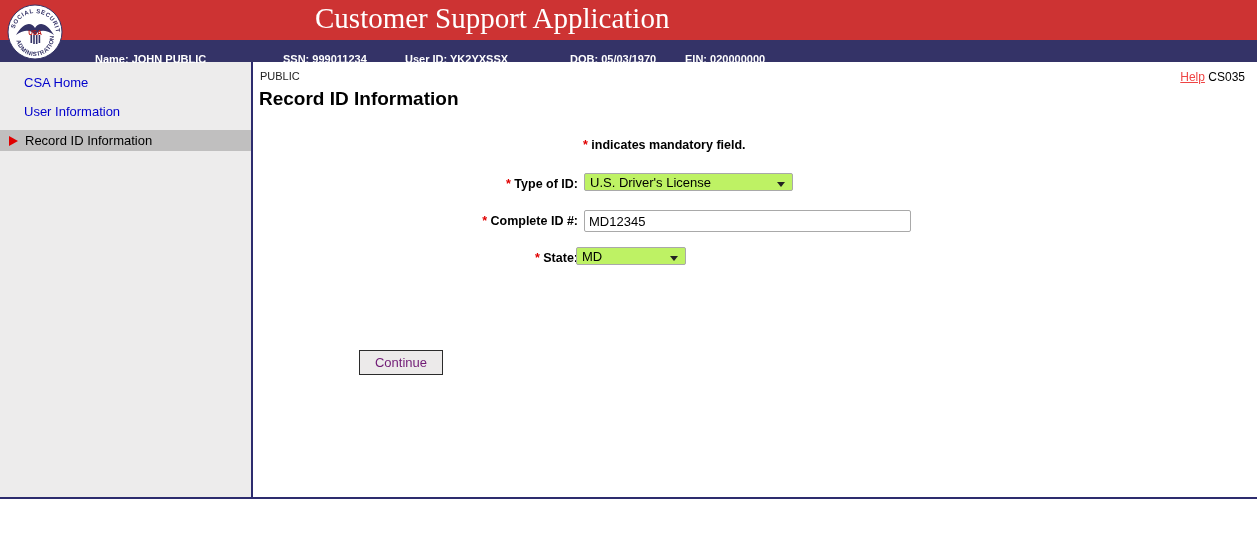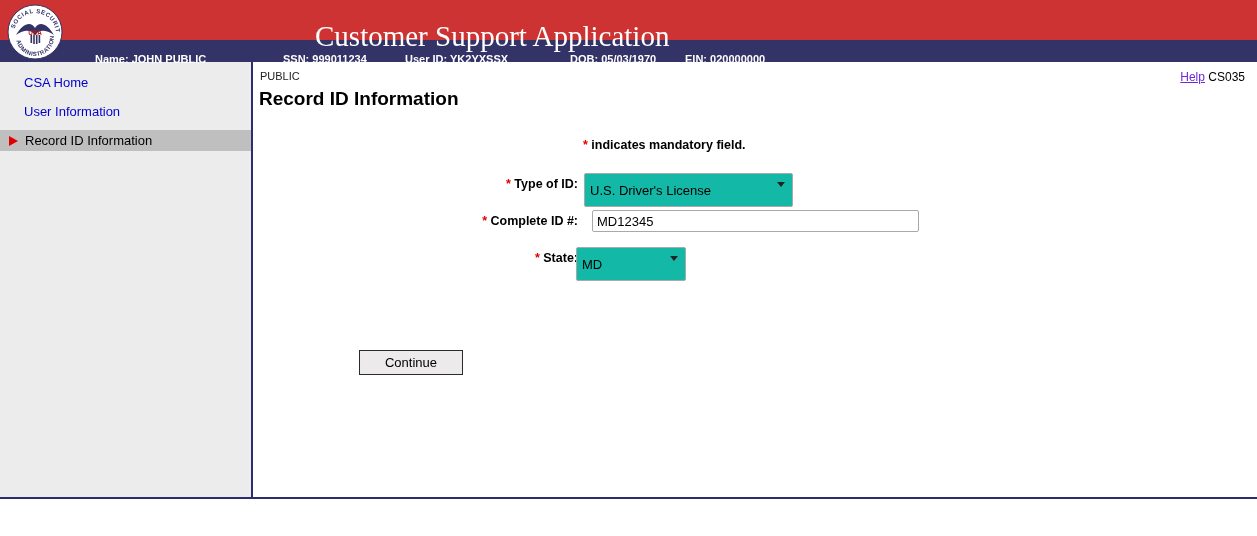--- a/index.html
+++ b/index.html
@@ -10,21 +10,21 @@
   }
   
   .banner { position:absolute; left:0; top:0; width:1257px; height:40px; background:#cd3333; }
   .userbar { position:absolute; left:0; top:40px; width:1257px; height:22px; background:#343367; }
   .seal { position:absolute; left:7px; top:4px; width:56px; height:56px; z-index:5; }
   .app-name {
     position:absolute; left:70px; top:9px; color:#fff;
     font-family:"Liberation Serif", serif; font-size:21px; z-index:4;
   }
   .app-title {
-    position:absolute; left:315px; top:20px; color:#fff;
+    position:absolute; left:315px; top:2px; color:#fff;
     font-family:"Liberation Serif", serif; font-size:29px; z-index:4;
   }
   .ub-item { position:absolute; top:45px; color:#fff; font-size:11px; font-weight:bold; z-index:4; white-space:nowrap;margin-top:8px; }
   
   .sidebar { position:absolute; left:0; top:62px; width:251px; height:435px; background:#edecec; }
   .divider-v { position:absolute; left:251px; top:62px; width:2px; height:435px; background:#2d2c6e; }
   .divider-h { position:absolute; left:0; top:497px; width:1257px; height:2px; background:#2d2c6e; }
   .nav-link { position:absolute; left:24px; font-size:13px; color:#0000cc; cursor:pointer; white-space:nowrap; }
   .nav-selected {
     position:absolute; left:0; top:130px; width:251px; height:21px;
@@ -33,43 +33,43 @@
   .nav-arrow {
     width:0; height:0; margin-left:9px;
     border-top:5px solid transparent; border-bottom:5px solid transparent;
     border-left:9px solid #e00000;
   }
   .nav-selected-label { margin-left:7px; font-size:13px; color:#000; }
   
   .app-code { position:absolute; left:260px; top:70px; font-size:11px; color:#222; }
   .page-title { position:absolute; left:259px; top:88px; font-size:19px; font-weight:bold; color:#000; }
   .help-row { position:absolute; right:12px; top:70px; font-size:12px; color:#000; white-space:nowrap; }
-  .help-link { color:#6d28d9; text-decoration:underline; cursor:pointer; }
+  .help-link { color:#ef4444; text-decoration:underline; cursor:pointer; }
   .note { position:absolute; left:583px; top:138px; font-size:12.5px; font-weight:bold; color:#000; }
   .req { color:#e00000; font-weight:bold; }
   .fld-label { position:absolute; width:158px; left:420px; text-align:right; font-size:12.5px; font-weight:bold; color:#000; white-space:nowrap; }
   .select-box {
-    position:absolute; height:34px; background:#14b8a6;
+    position:absolute; height:18px; background:#bef264;
     border:1px solid #a9a9a9; border-radius:2px;
     display:flex; align-items:center; padding:0 18px 0 5px;
     font-size:13px; color:#000; cursor:default;
   }
   .select-arrow {
     position:absolute; right:7px; top:8px; width:0; height:0;
     border-left:4px solid transparent; border-right:4px solid transparent;
     border-top:5px solid #222;
   }
   .text-input {
     position:absolute; height:22px; width:327px; left:584px; top:210px;
     border:1px solid #a9a9a9; border-radius:2px; font-size:13px;
-    padding:0 4px; font-family:"Liberation Sans", sans-serif; color:#000;margin-left:8px;
+    padding:0 4px; font-family:"Liberation Sans", sans-serif; color:#000;
   }
   .continue-btn {
-    position:absolute; left:359px; top:350px; width:104px; height:25px;
-    background:#eceaea; border:1px solid #2b2b2b; font-size:13px; color:#000000;
+    position:absolute; left:359px; top:350px; width:84px; height:25px;
+    background:#eceaea; border:1px solid #2b2b2b; font-size:13px; color:#701a75;
     font-family:"Liberation Sans", sans-serif; cursor:pointer;
   }
 </style>
 </head>
 <body>
 
 <div class="app">
 
   <div class="banner"></div>
 

